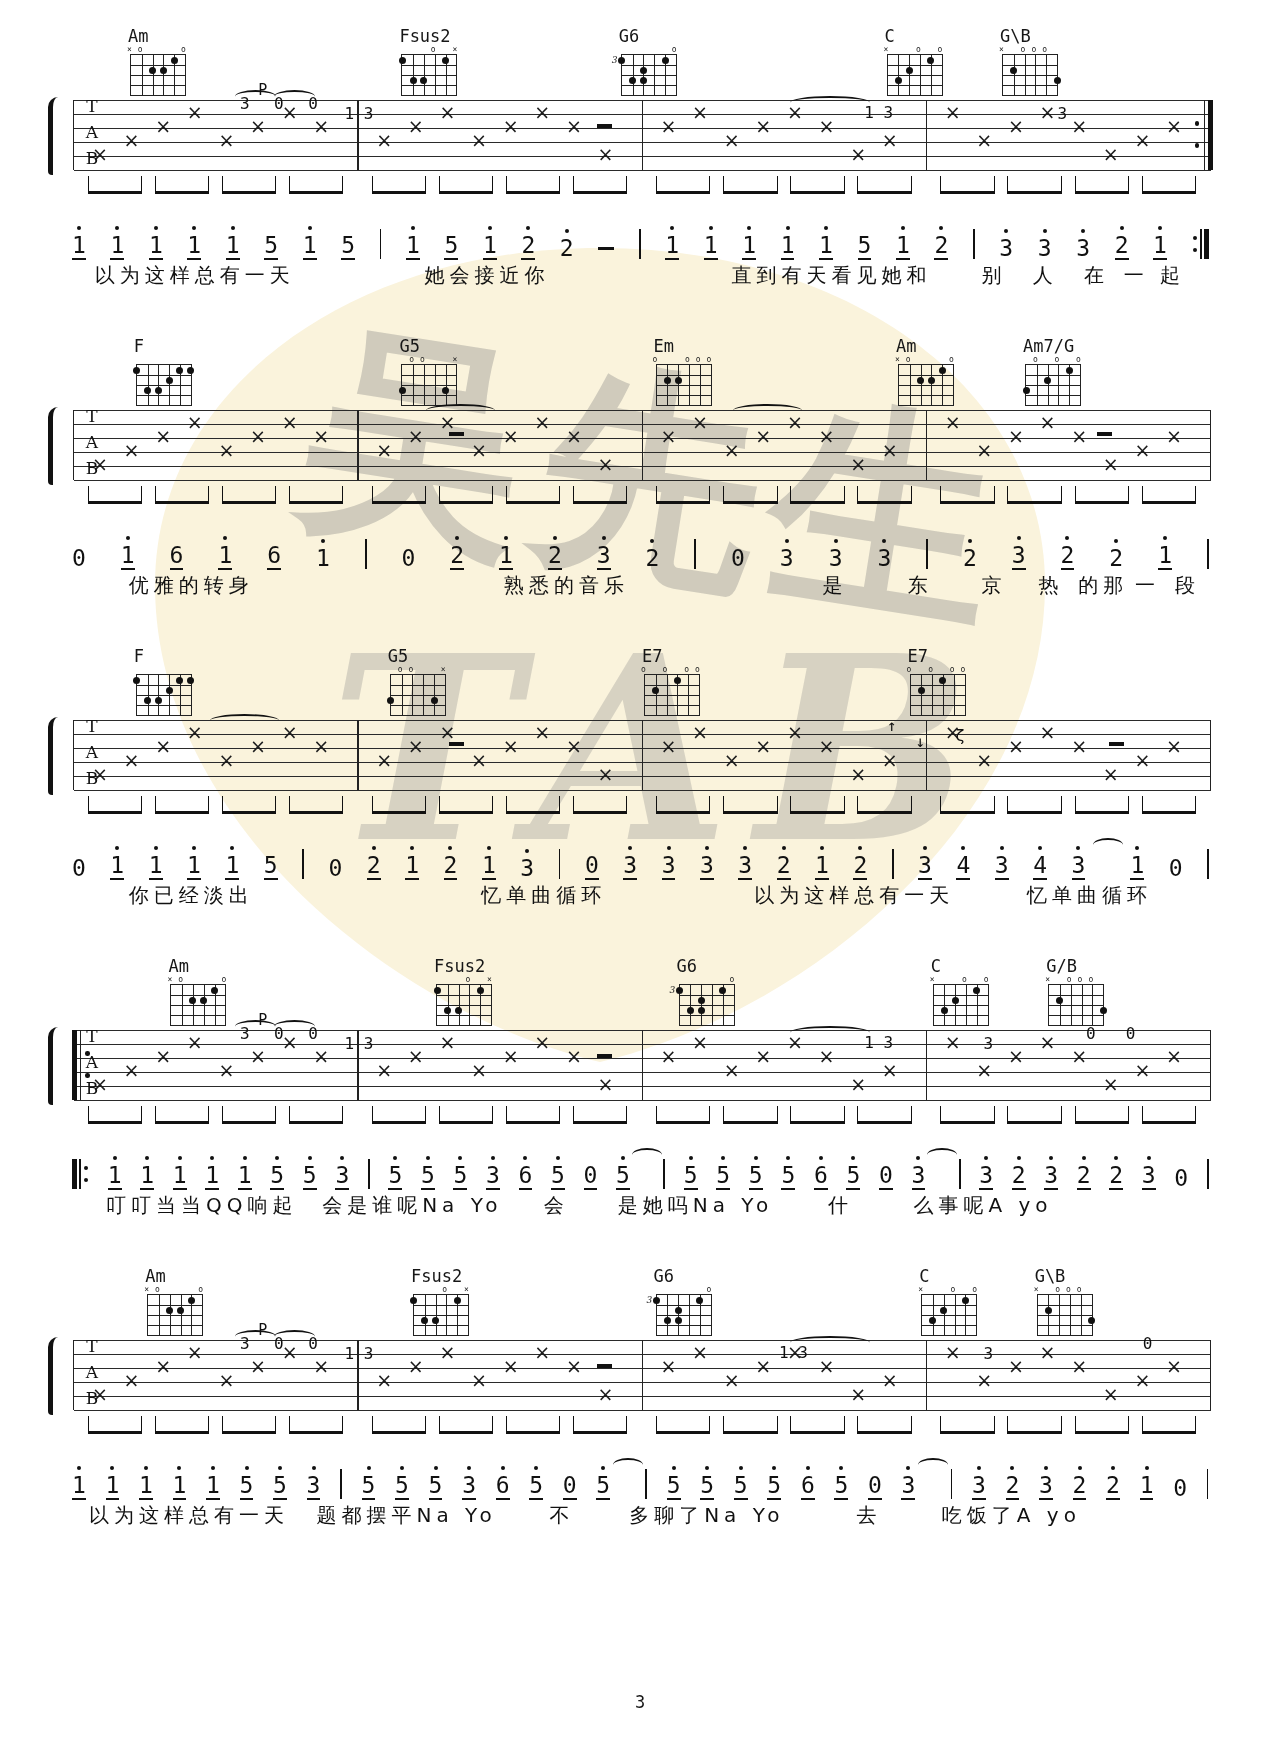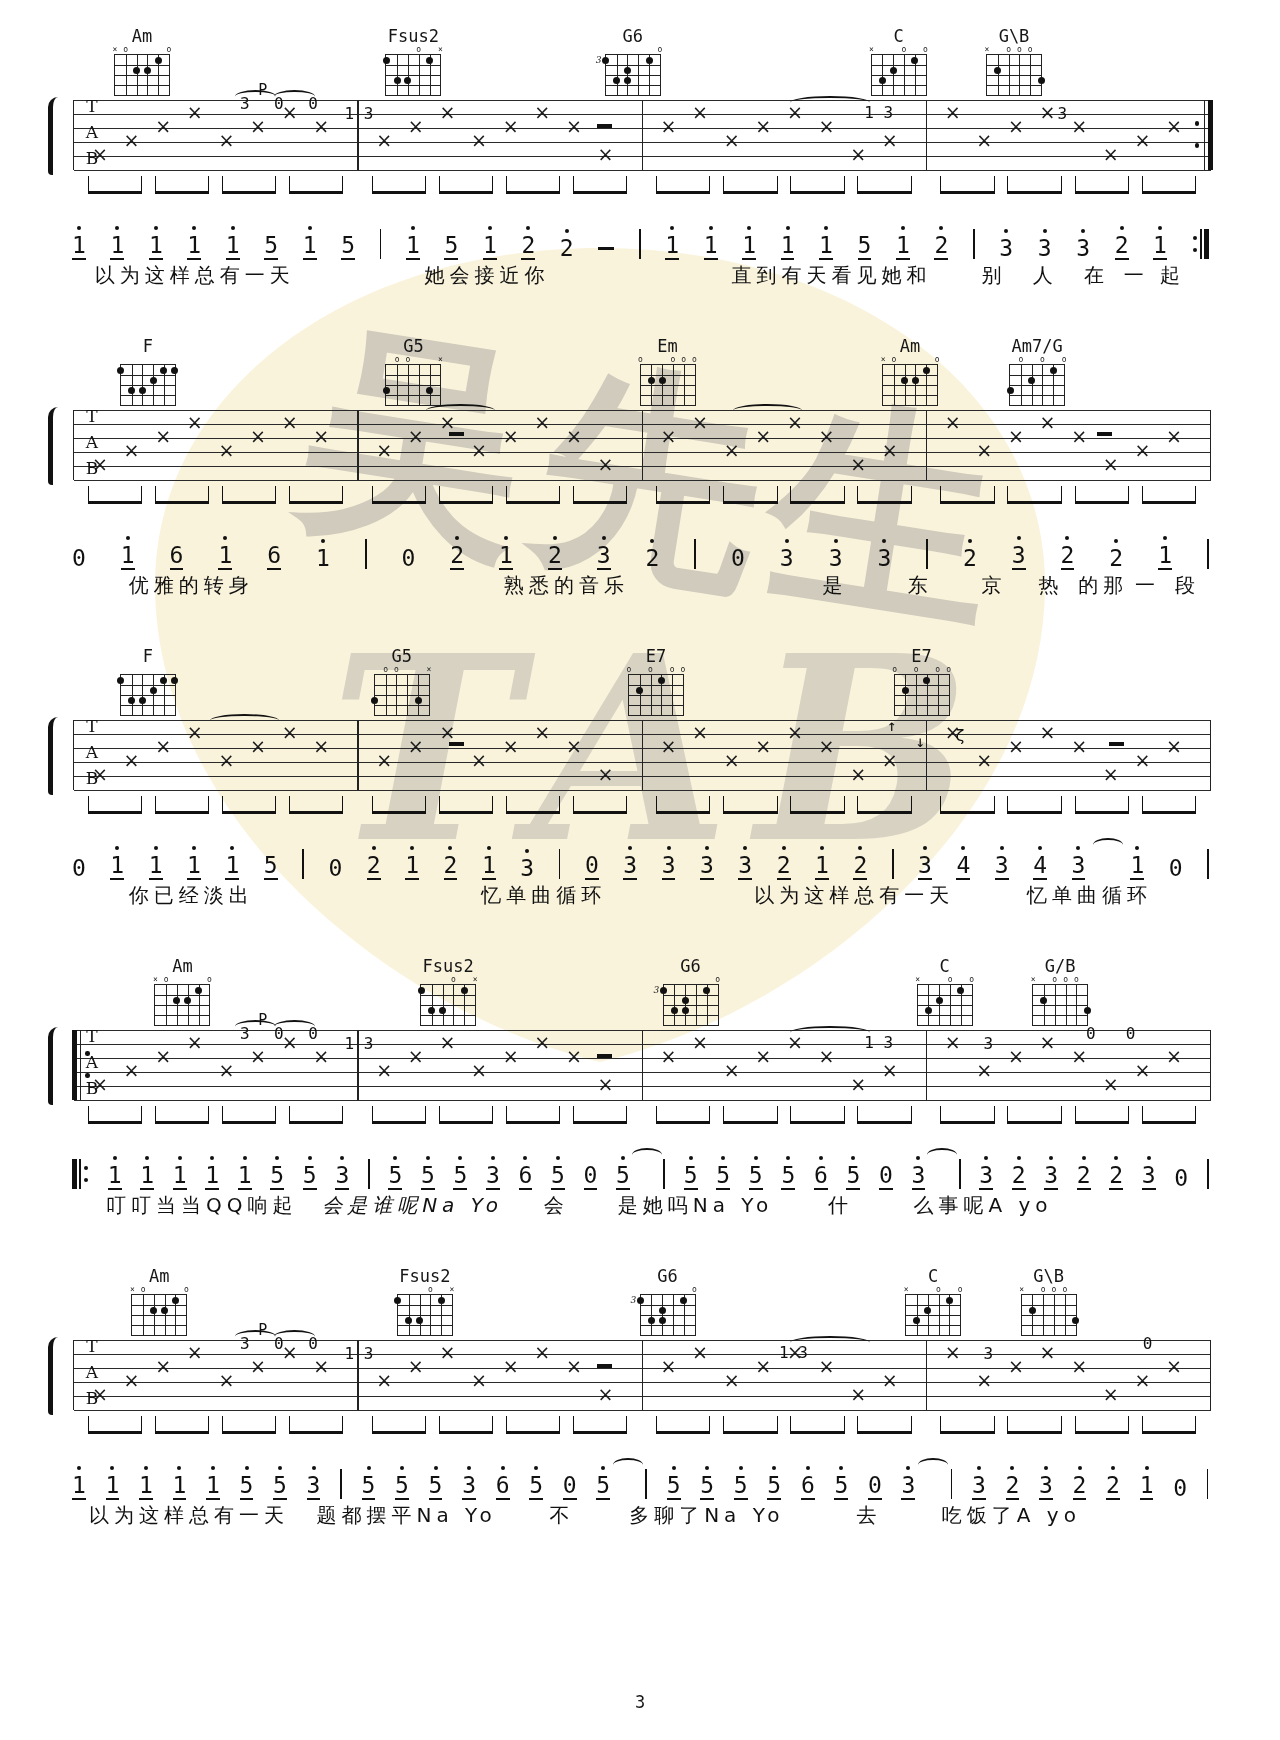--- a/index.html
+++ b/index.html
@@ -11,21 +11,21 @@
   .wm-cn{position:absolute;left:300px;top:330px;font-size:225px;font-weight:bold;
          color:rgba(125,125,125,0.34);transform:rotate(9deg);letter-spacing:12px;
          font-family:"DejaVu Serif","Liberation Serif",serif;white-space:nowrap;}
   .wm-tab{position:absolute;left:330px;top:600px;font-size:255px;font-weight:bold;font-style:italic;
           color:rgba(135,135,135,0.30);letter-spacing:26px;
           font-family:"DejaVu Serif","Liberation Serif",serif;}
   
   #score{z-index:1;}
   .system{position:absolute;left:60px;width:1155px;height:300px;}
   .chordrow{position:absolute;left:0;top:0;width:100%;height:66px;}
-  .chord{position:absolute;top:0;width:60px;text-align:center;}
+  .chord{position:absolute;top:0;width:60px;margin-left:16px;}
   .chord .nm{font-size:17px;line-height:17px;font-family:"DejaVu Sans Mono",monospace;}
   .chord .mk{position:relative;height:9px;font-size:8px;font-family:"DejaVu Sans Mono",monospace;}
   .chord .mk span{position:absolute;top:0;width:8px;margin-left:-4px;color:#222;}
   .grid{position:relative;width:54px;height:40px;border:1.2px solid #222;margin:0 auto;background:transparent;}
   .gv,.gh{position:absolute;background:#222;}
   .gv{width:1px;top:0;height:100%;}
   .gh{height:1px;left:0;width:100%;}
   .gdot{position:absolute;width:7px;height:7px;border-radius:50%;background:#111;margin:-3.5px 0 0 -3.5px;}
   .basef{position:absolute;left:-10px;top:0px;font-size:9px;font-style:italic;font-family:"DejaVu Serif",serif;}
   
@@ -948,21 +948,21 @@
         <span class="note u">2<i class="odot"></i></span>
         <span class="note u">3<i class="odot"></i></span>
         <span class="note u">2<i class="odot"></i></span>
         <span class="note u">2<i class="odot"></i></span>
         <span class="note u">3<i class="odot"></i></span>
         <span class="note">0</span>
         <div class="barln"></div>
       </div>
       <div class="lyrics">
         <span class="lyr" style="left: 3%;">叮叮当当QQ响起</span>
-        <span class="lyr" style="left: 22%; font-style: italic;">会是谁呢Na Yo</span>
+        <span class="lyr" style="left: 22%;">会是谁呢Na Yo</span>
         <span class="lyr" style="left: 41.5%;">会</span>
         <span class="lyr" style="left: 48%;">是她吗Na Yo</span>
         <span class="lyr" style="left: 66.5%;">什</span>
         <span class="lyr" style="left: 74%;">么事呢A yo</span>
       </div>
     </div>
     <div class="system" style="top: 1268px;">
       <div class="chordrow">
         <div class="chord" style="left: 6%;">
           <div class="nm">Am</div>

